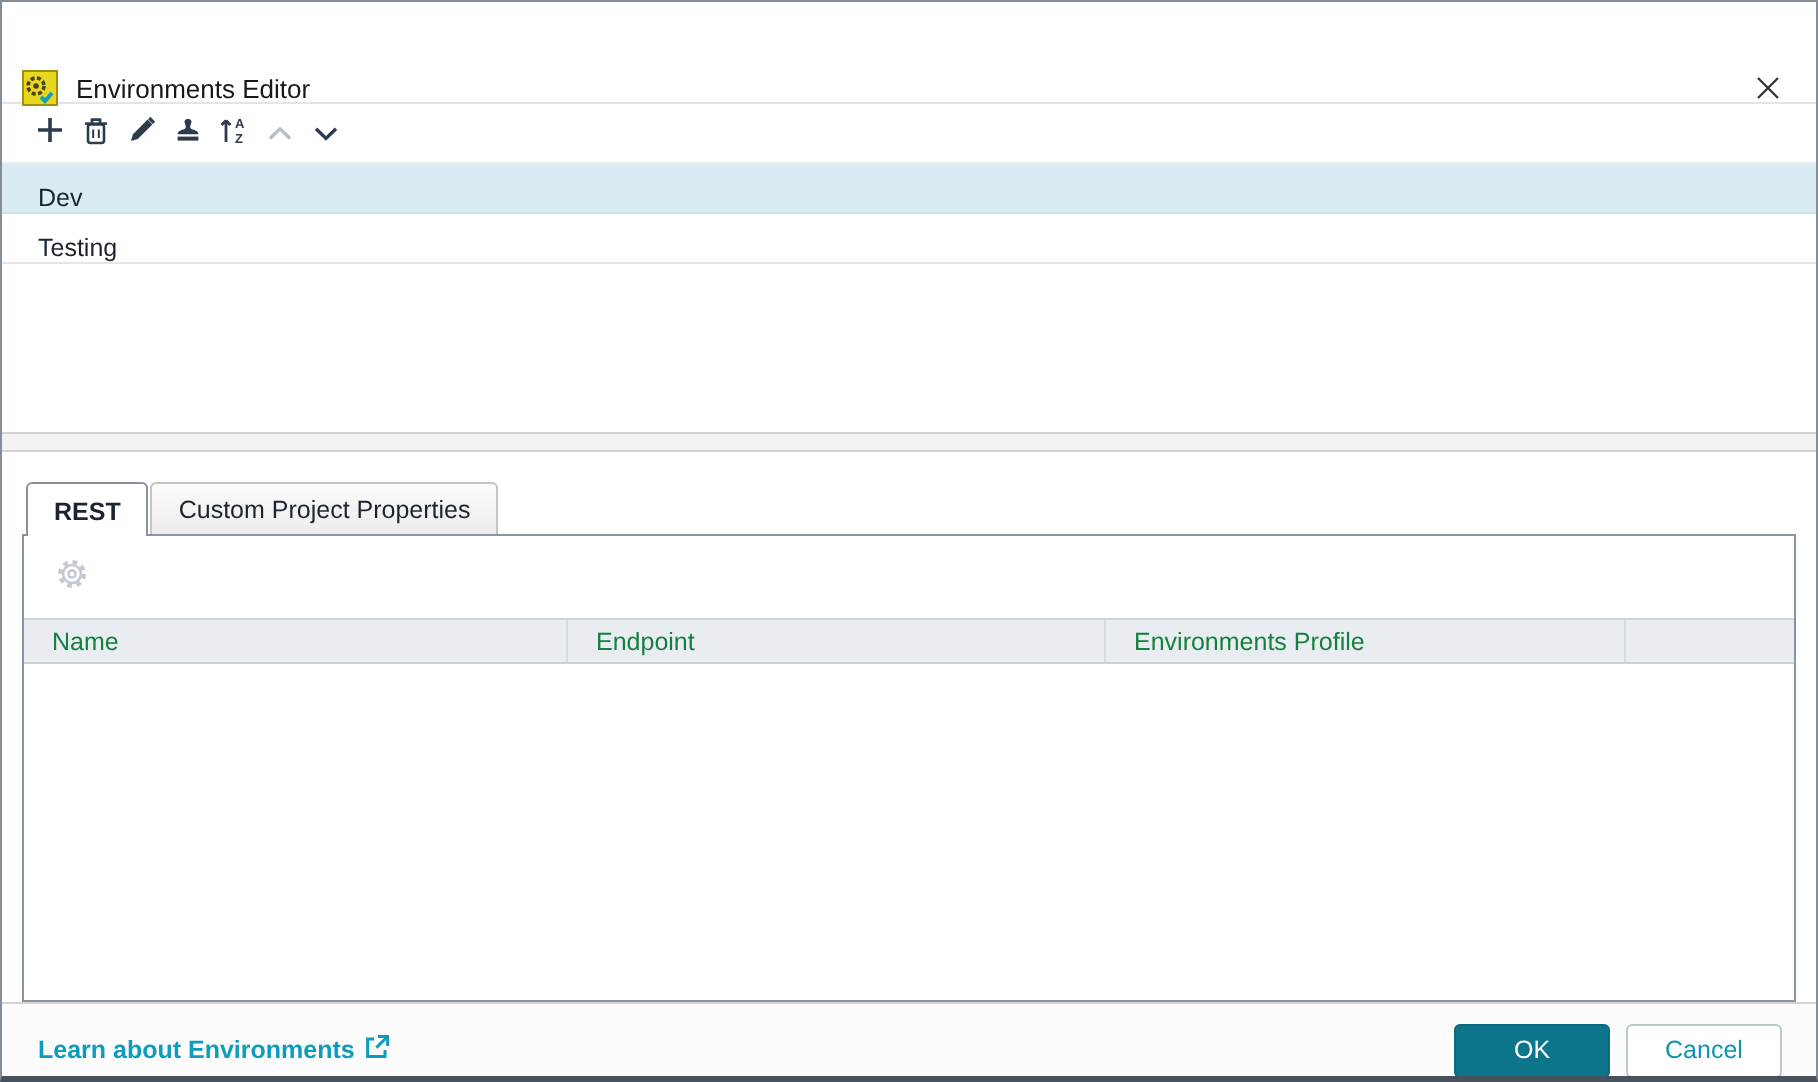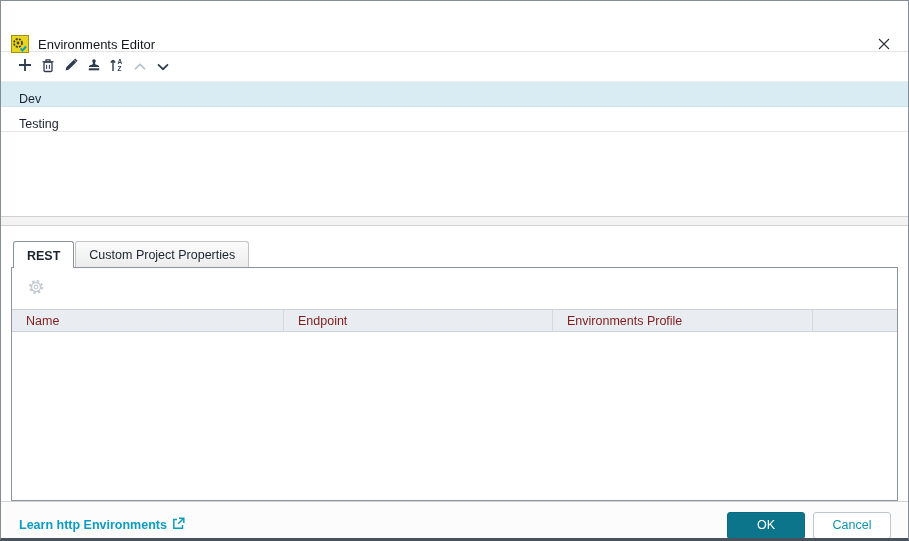--- a/index.html
+++ b/index.html
@@ -106,21 +106,21 @@
     height: 41px; flex: 0 0 41px;
     display: flex; align-items: center; padding-left: 15px;
   }
   .gear-btn { border: none; background: transparent; display: flex; align-items: center; cursor: default; }
 
   
   .grid-header {
     display: flex; height: 23px; flex: 0 0 23px;
     background: #e9edf2;
     border-top: 1px solid #ccd2d9; border-bottom: 1px solid #ccd2d9;
-    font-size: 12.5px; color: #7f1d1d;
+    font-size: 12.5px; color: #15803d;
   }
   .grid-header .cell { border-right: 1px solid #d5dade; }
   .grid-header .cell:last-child { border-right: none; }
   .cell {
     display: flex; align-items: center; padding-left: 14px;
     overflow: hidden; white-space: nowrap;
   }
   .col-name { width: 272px; flex: 0 0 272px; }
   .col-endpoint { width: 269px; flex: 0 0 269px; }
   .col-auth { width: 260px; flex: 0 0 260px; }
@@ -282,21 +282,21 @@
         <div class="cell col-endpoint">Endpoint</div>
         <div class="cell col-auth">Environments Profile</div>
         <div class="cell col-action"></div>
       </div>
 
     </div>
   </div>
 
   <div class="footer">
     <a class="help-link">
-      <span>Learn http Environments</span>
+      <span>Learn about Environments</span>
       <span>
         <svg width="13" height="13" viewBox="0 0 13 13">
           <path d="M5 2.5H1.8v8.7h8.7V8" fill="none" stroke="#0d9cbd" stroke-width="1.5"></path>
           <path d="M7 1.2h4.8V6" fill="none" stroke="#0d9cbd" stroke-width="1.5"></path>
           <path d="M11.5 1.5L6.2 6.8" fill="none" stroke="#0d9cbd" stroke-width="1.5"></path>
         </svg>
       </span>
     </a>
     <span class="spacer"></span>
     <button class="btn btn-ok">OK</button>

